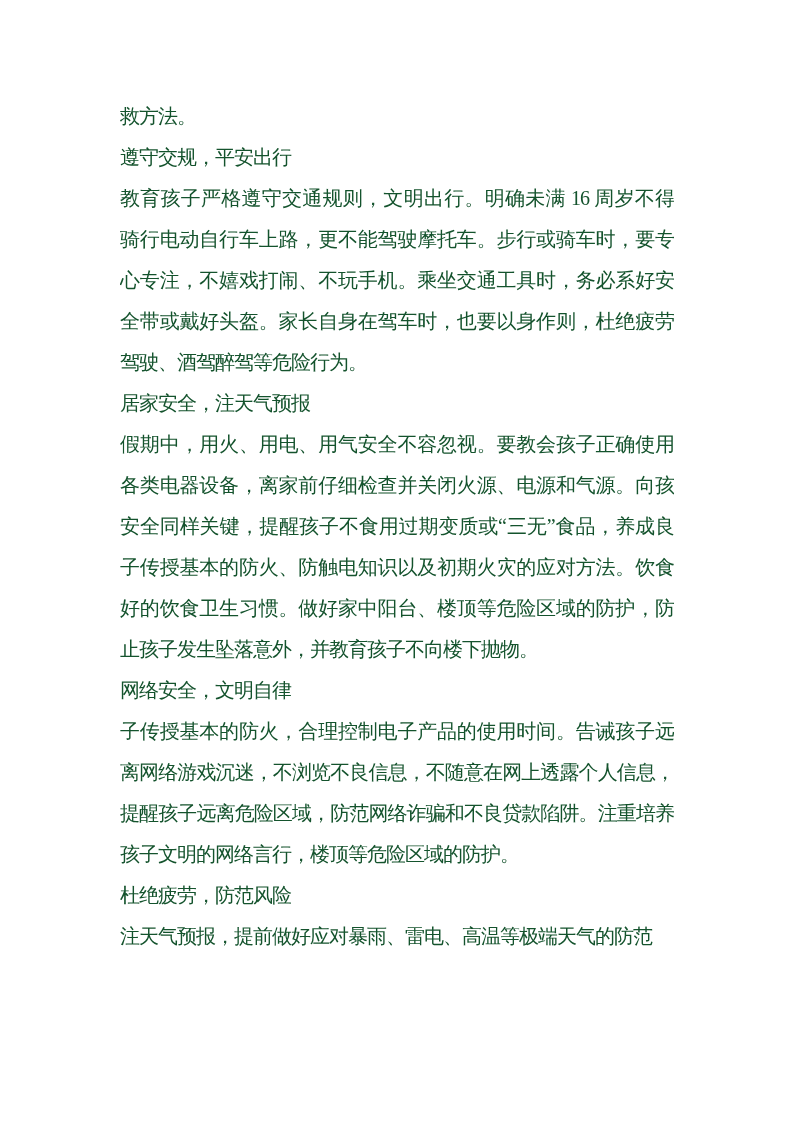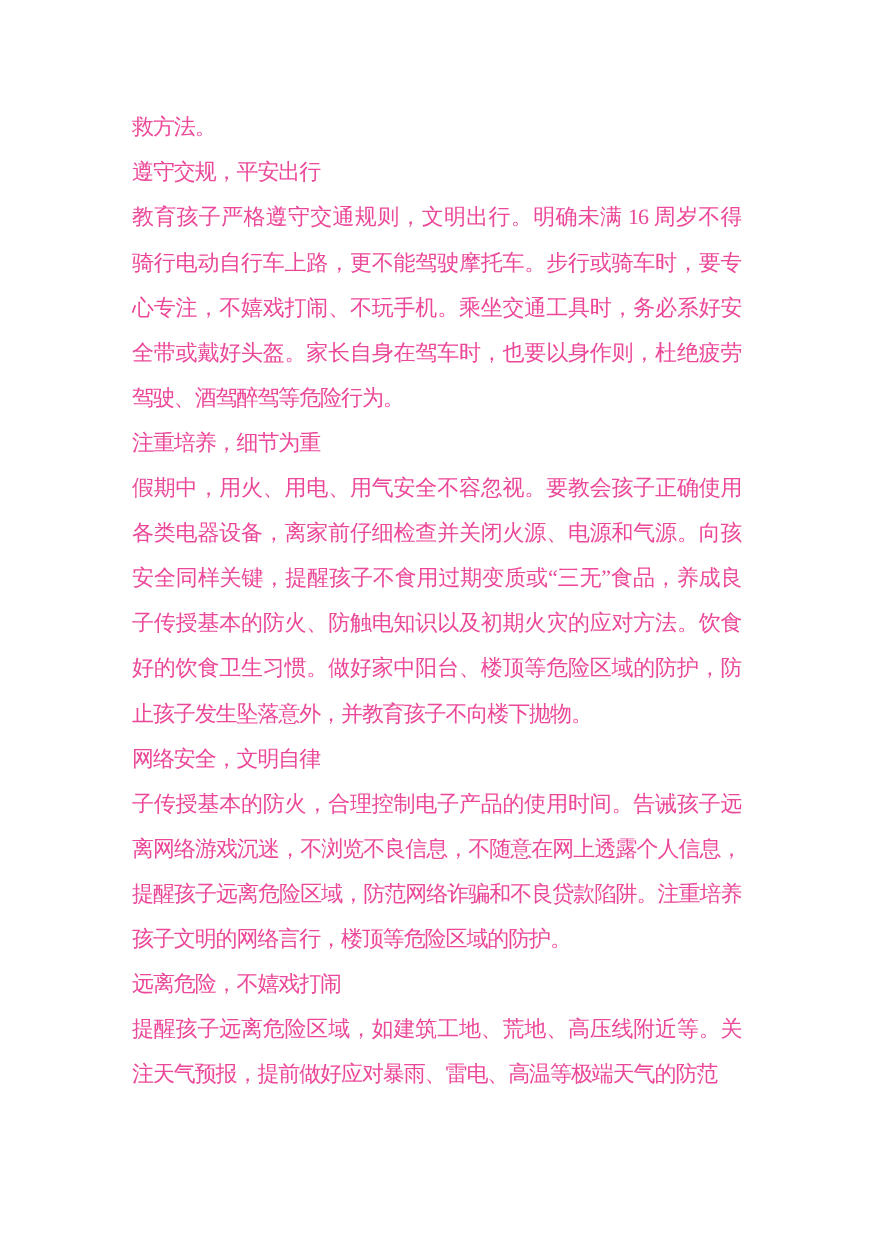--- a/index.html
+++ b/index.html
@@ -22,21 +22,21 @@
   }
   .block {
     margin: 0;
     padding: 0;
   }
   .line {
     height: 41px;
     line-height: 41px;
     font-size: 20px;
     letter-spacing: -1px;
-    color: #ec4899;
+    color: #14532d;
     font-family: "Liberation Serif", "DejaVu Serif", serif;
     text-align: justify;
     text-align-last: justify;
     overflow: hidden;
   }
   .line.last {
     text-align: left;
     text-align-last: left;
     white-space: nowrap;
   }
@@ -58,40 +58,39 @@
         <div class="line last">遵守交规，平安出行</div>
       </div>
       <div class="block paragraph">
         <div class="line">教育孩子严格遵守交通规则，文明出行。明确未满 16 周岁不得</div>
         <div class="line">骑行电动自行车上路，更不能驾驶摩托车。步行或骑车时，要专</div>
         <div class="line">心专注，不嬉戏打闹、不玩手机。乘坐交通工具时，务必系好安</div>
         <div class="line">全带或戴好头盔。家长自身在驾车时，也要以身作则，杜绝疲劳</div>
         <div class="line last">驾驶、酒驾醉驾等危险行为。</div>
       </div>
       <div class="block heading">
-        <div class="line last">注重培养，细节为重</div>
+        <div class="line last">居家安全，注天气预报</div>
       </div>
       <div class="block paragraph">
         <div class="line">假期中，用火、用电、用气安全不容忽视。要教会孩子正确使用</div>
         <div class="line">各类电器设备，离家前仔细检查并关闭火源、电源和气源。向孩</div>
         <div class="line">安全同样关键，提醒孩子不食用过期变质或“三无”食品，养成良</div>
         <div class="line">子传授基本的防火、防触电知识以及初期火灾的应对方法。饮食</div>
         <div class="line">好的饮食卫生习惯。做好家中阳台、楼顶等危险区域的防护，防</div>
         <div class="line last">止孩子发生坠落意外，并教育孩子不向楼下抛物。</div>
       </div>
       <div class="block heading">
         <div class="line last">网络安全，文明自律</div>
       </div>
       <div class="block paragraph">
         <div class="line">子传授基本的防火，合理控制电子产品的使用时间。告诫孩子远</div>
         <div class="line">离网络游戏沉迷，不浏览不良信息，不随意在网上透露个人信息，</div>
         <div class="line">提醒孩子远离危险区域，防范网络诈骗和不良贷款陷阱。注重培养</div>
         <div class="line last">孩子文明的网络言行，楼顶等危险区域的防护。</div>
       </div>
       <div class="block heading">
-        <div class="line last">远离危险，不嬉戏打闹</div>
+        <div class="line last">杜绝疲劳，防范风险</div>
       </div>
       <div class="block paragraph">
-        <div class="line">提醒孩子远离危险区域，如建筑工地、荒地、高压线附近等。关</div>
         <div class="line last">注天气预报，提前做好应对暴雨、雷电、高温等极端天气的防范</div>
       </div>
     </div>
 </div>
 
 </body></html>

